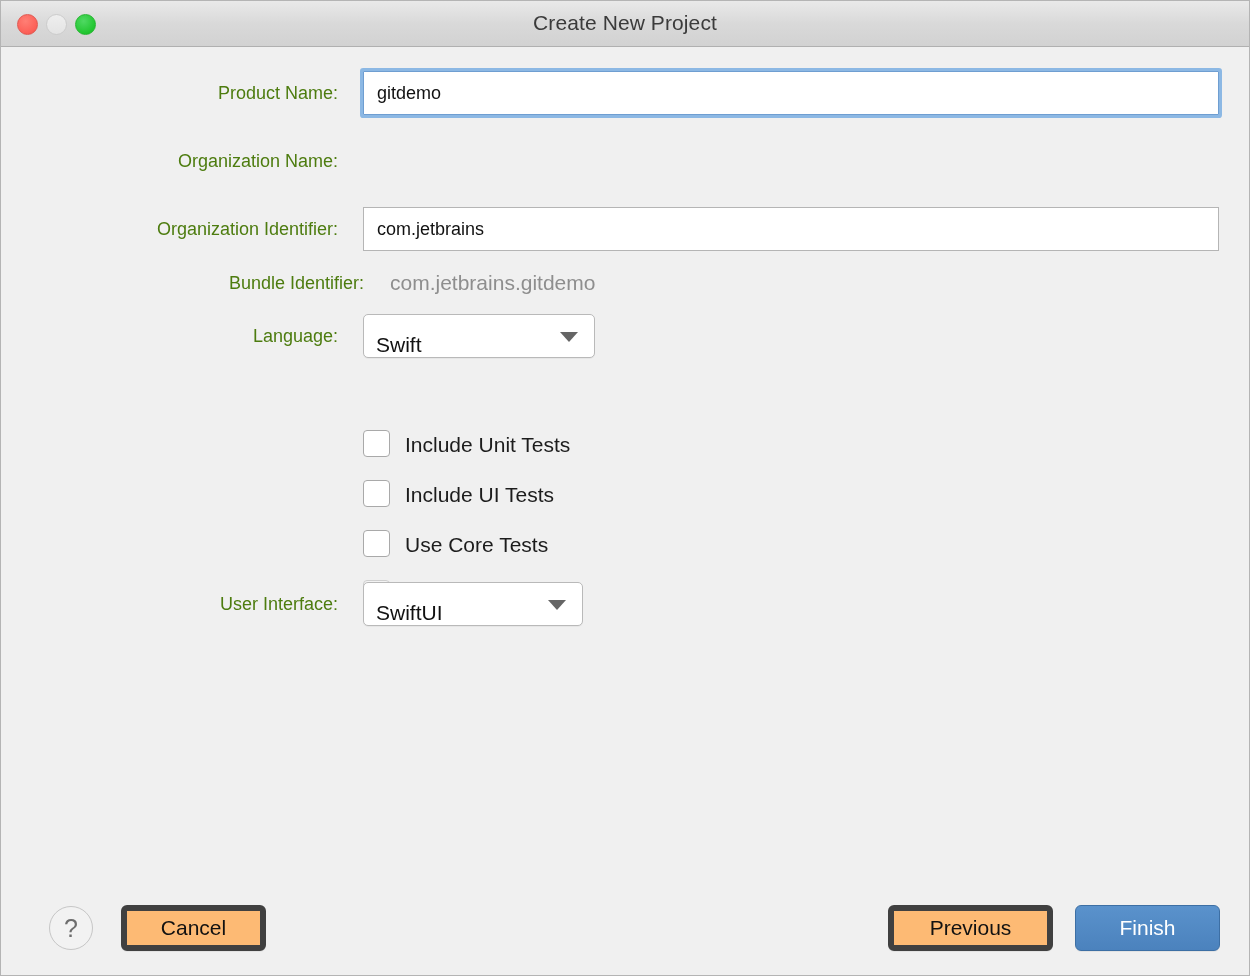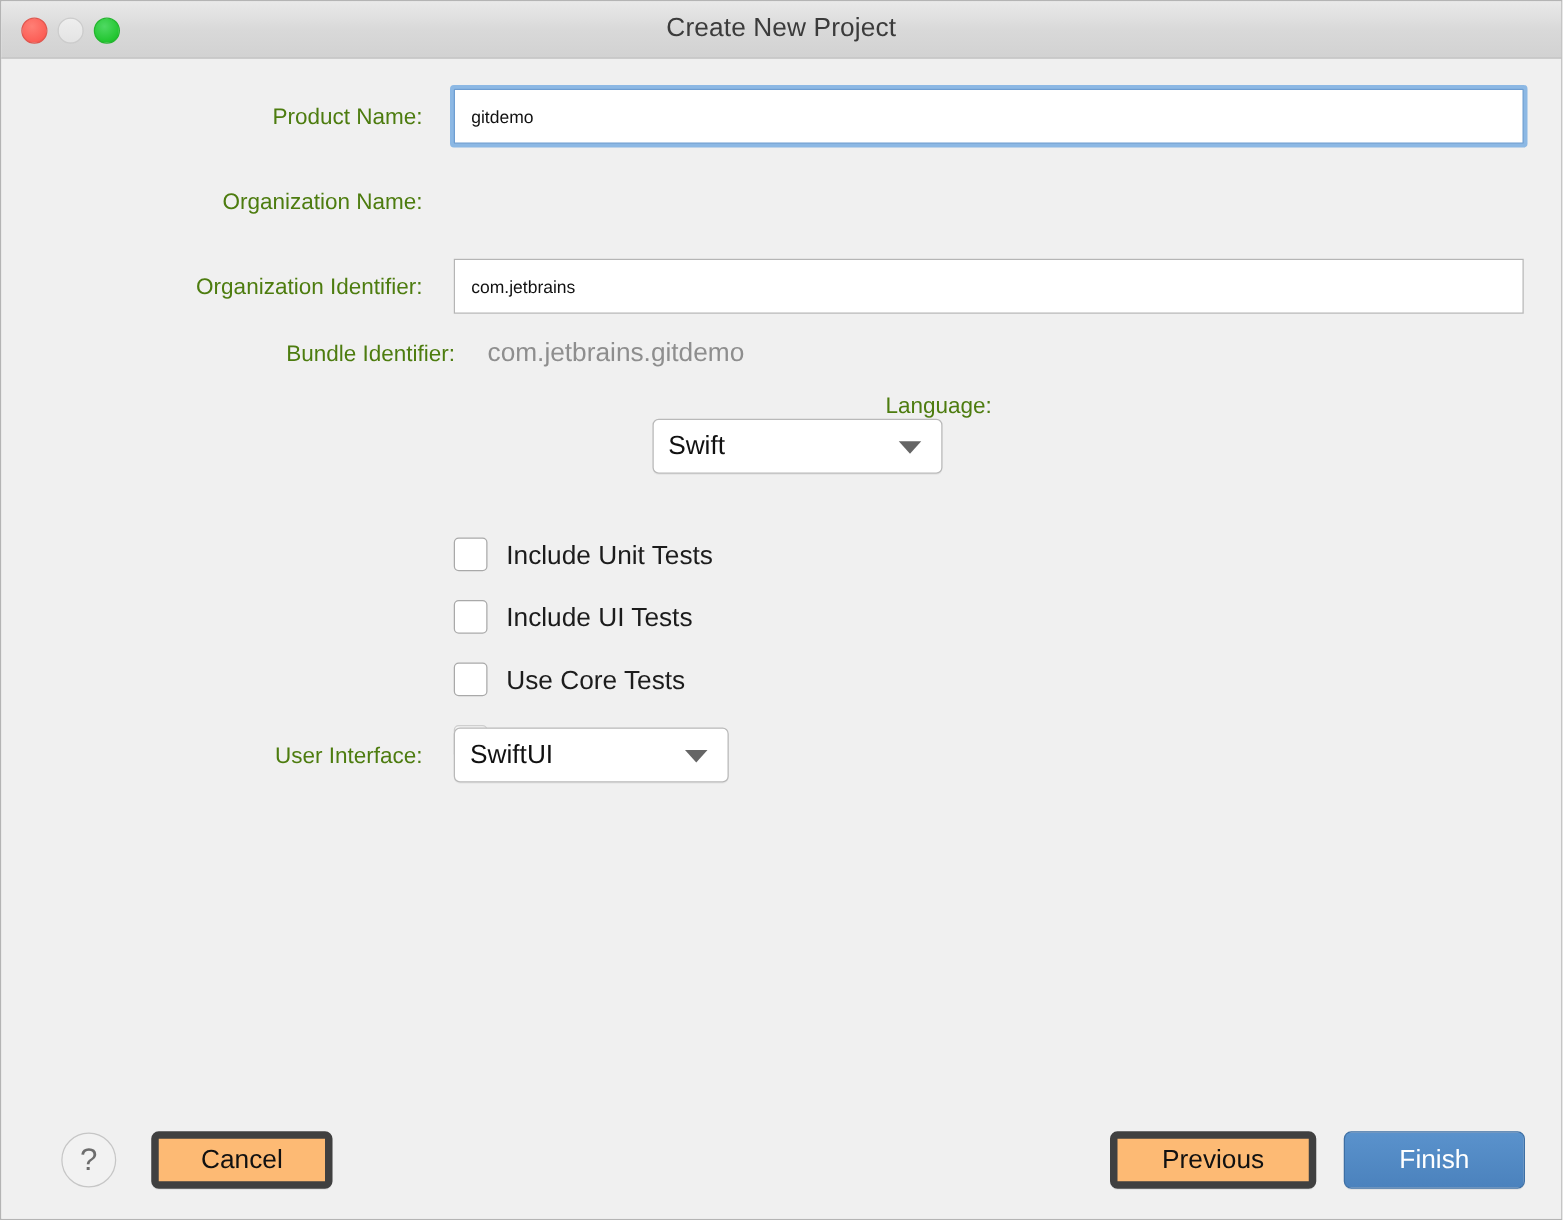--- a/index.html
+++ b/index.html
@@ -86,21 +86,21 @@
     margin-left: 25px;
     position: relative;
   }
 
   .textfield {
     box-sizing: border-box;
     width: 856px;
     height: 44px;
     background: #ffffff;
     border: 1px solid #b5b5b5;
-    font-size: 14px;
+    font-size: 18px;
     color: #111111;
     display: flex;
     align-items: center;
     padding-left: 13px;
   }
   .textfield.focused {
     border: 1px solid #6f9ed1;
     box-shadow: 0 0 0 3px #8cb8e4;
     border-radius: 1px;
   }
@@ -112,21 +112,21 @@
   }
 
   
   .popup {
     box-sizing: border-box;
     height: 44px;
     background: #ffffff;
     border: 1px solid #b9b9b9;
     border-radius: 5px;
     display: flex;
-    align-items: center;
+    align-items: flex-end;
     padding-left: 12px;
     padding-right: 10px;
     font-size: 21px;
     color: #111111;
     box-shadow: 0 1px 0 rgba(0,0,0,0.04);
     position: relative;
   }
   .popup .pvalue { flex: 0 0 auto; }
   .popup .arrow {
     position: absolute;
@@ -252,21 +252,21 @@
       </div>
     </div>
 
     <div class="row" style="top:214px;margin-left:26px;">
       <div class="label">Bundle Identifier:</div>
       <div class="field-wrap">
         <div class="statictext">com.jetbrains.gitdemo</div>
       </div>
     </div>
 
-    <div class="row" style="top:267px;flex-direction:column;">
+    <div class="row" style="top:267px;">
       <div class="label">Language:</div>
       <div class="field-wrap">
         <div class="popup lang">
           <span class="pvalue">Swift</span>
           <span class="arrow"></span>
         </div>
       </div>
     </div>
 
     <div class="checkrow" style="top:380px;">

